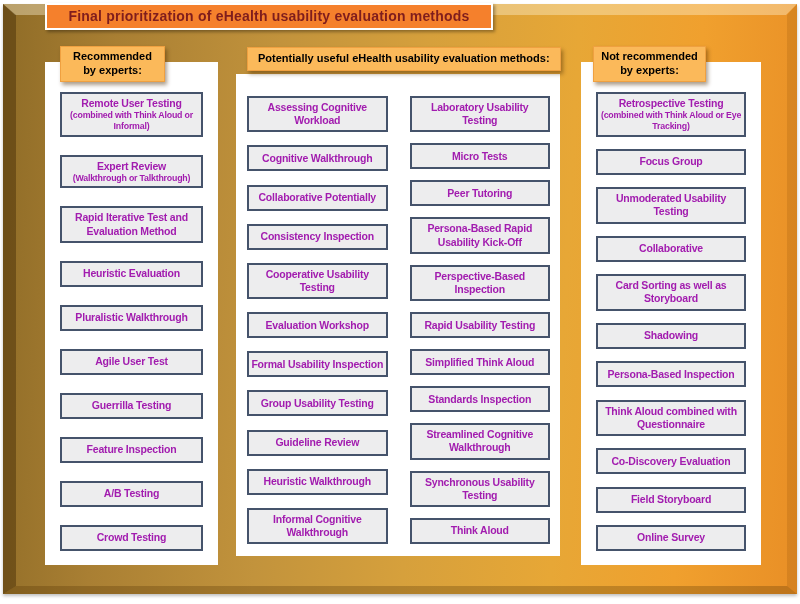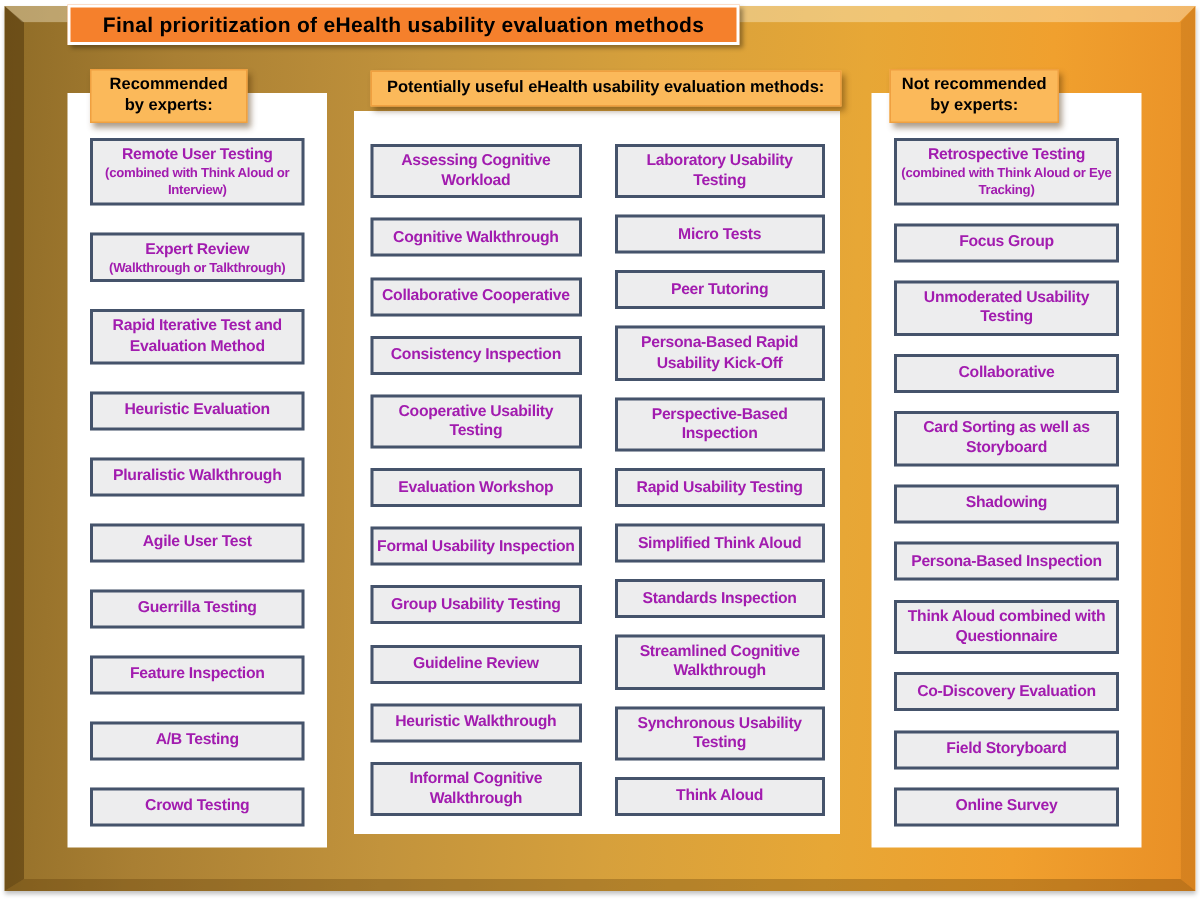--- a/index.html
+++ b/index.html
@@ -34,21 +34,21 @@
   }
   .bevel-bottom {
     left:0; right:0; bottom:0; height:8px;
     background:rgba(80,45,0,0.28);
     clip-path:polygon(13px 0, calc(100% - 10px) 0, 100% 100%, 0 100%);
   }
   
   .banner {
     position:absolute; left:45px; top:3px; width:448px; box-sizing:border-box;
     background:#F5802C; border:2px solid #ffffff;
-    color:#000000; font-weight:bold; font-size:14px; letter-spacing:0.2px;
+    color:#7f1d1d; font-weight:bold; font-size:14px; letter-spacing:0.2px;
     text-align:center; padding:3px 0 4px;
     box-shadow:2px 2px 3px rgba(0,0,0,0.35);
     z-index:6;
   }
   
   .panel { position:absolute; background:#ffffff; z-index:1; }
   #panel-left  { left:45px;  top:62px; width:173px; height:503px; }
   #panel-mid   { left:236px; top:74px; width:324px; height:482px;
                  display:flex; gap:22px; box-sizing:border-box;
                  padding:22px 10px 12px 11px; }
@@ -95,21 +95,21 @@
 by experts:</div>
 <div class="badge" id="badge-mid">Potentially useful eHealth usability evaluation methods:</div>
 <div class="badge" id="badge-right">Not recommended
 by experts:</div>
 
 <div class="panel" id="panel-left">
   <div class="vlist">
 
       <div class="box">
         <div class="label">Remote User Testing</div>
-        <div class="note">(combined with Think Aloud or Interview)</div>
+        <div class="note">(combined with Think Aloud or Informal)</div>
       </div>
 
       <div class="box">
         <div class="label">Expert Review</div>
         <div class="note">(Walkthrough or Talkthrough)</div>
       </div>
 
       <div class="box">
         <div class="label">Rapid Iterative Test and Evaluation Method</div>
 
@@ -159,21 +159,21 @@
         <div class="label">Assessing Cognitive Workload</div>
 
       </div>
 
       <div class="box">
         <div class="label">Cognitive Walkthrough</div>
 
       </div>
 
       <div class="box">
-        <div class="label">Collaborative Cooperative</div>
+        <div class="label">Collaborative Potentially</div>
 
       </div>
 
       <div class="box">
         <div class="label">Consistency Inspection</div>
 
       </div>
 
       <div class="box">
         <div class="label">Cooperative Usability Testing</div>

